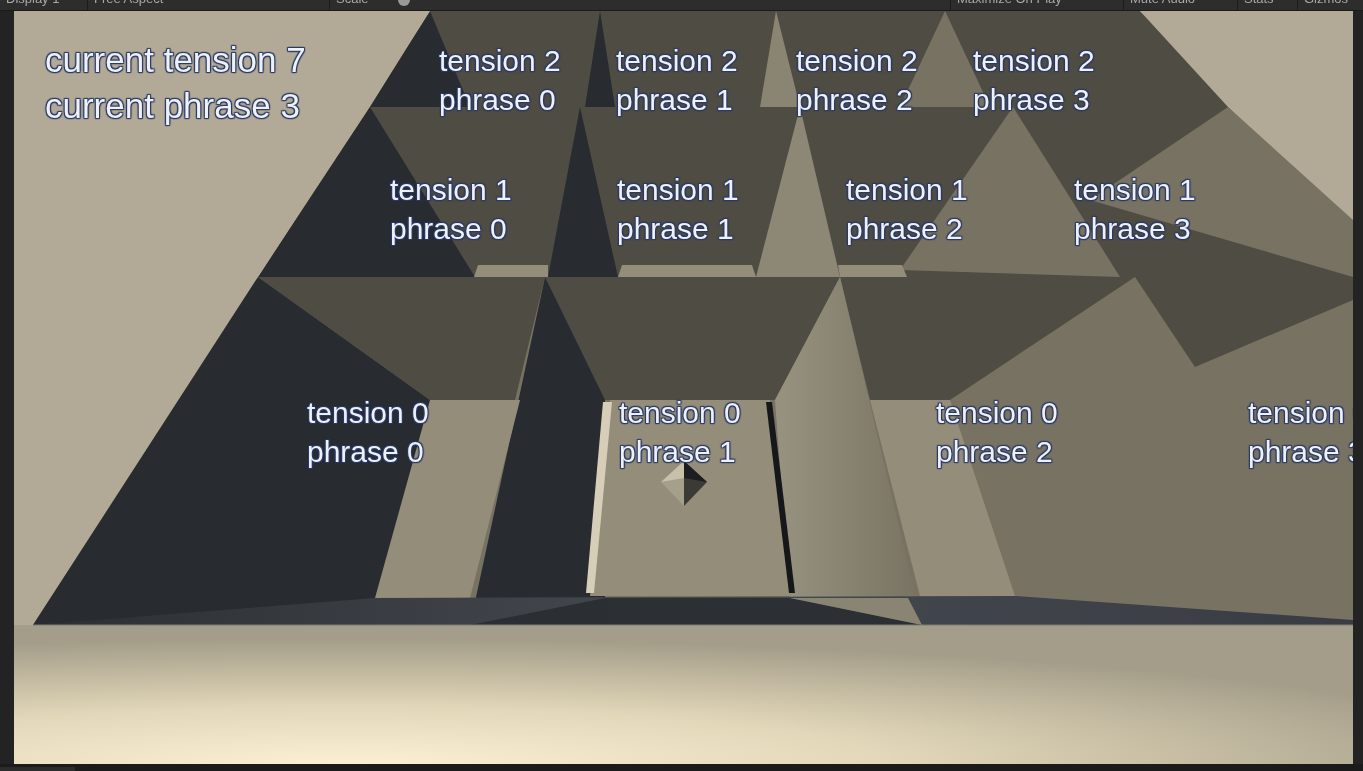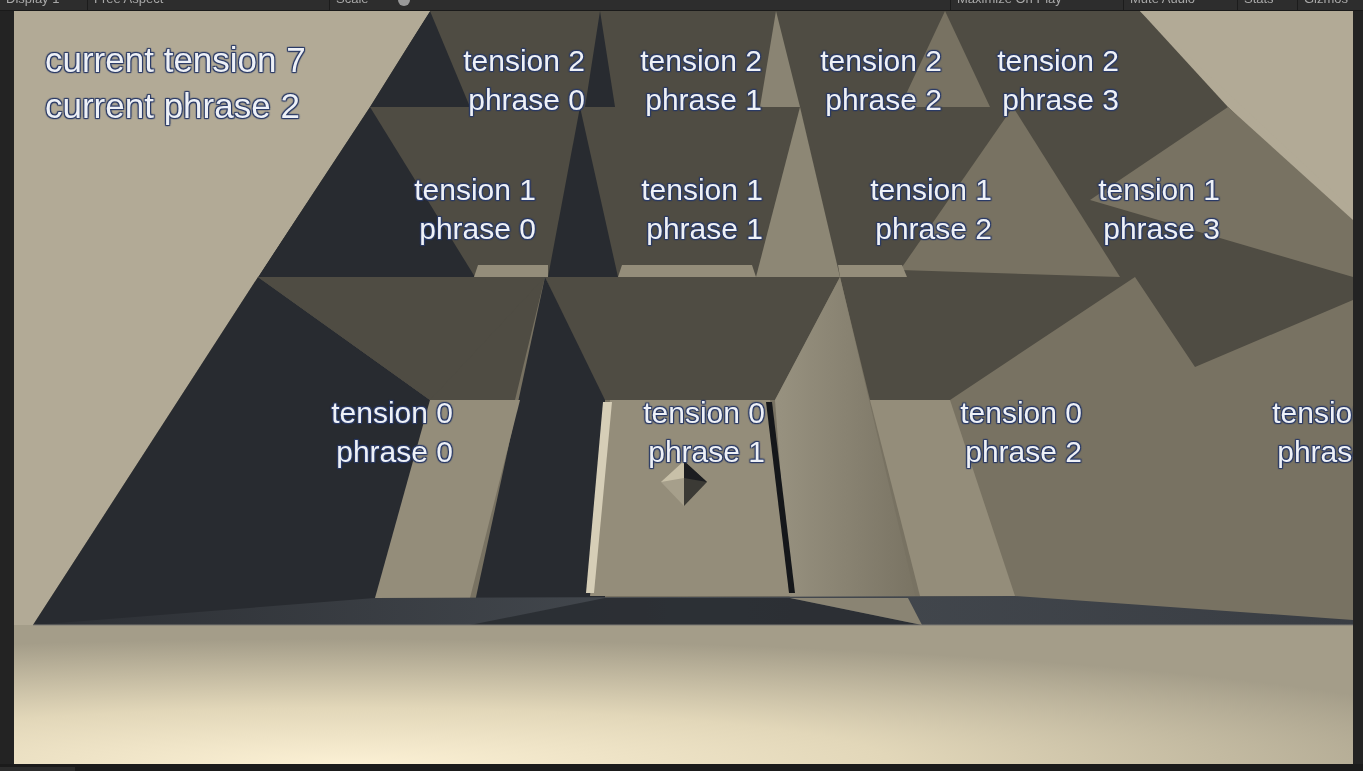--- a/index.html
+++ b/index.html
@@ -26,21 +26,21 @@
   .viewport { position: absolute; left: 14px; top: 11px; width: 1339px; height: 753px;
               overflow: hidden; background: #b2aa96; }
   .viewport svg { position: absolute; left: 0; top: 0; }
 
   .left-gutter { position: absolute; left: 0; top: 11px; width: 14px; height: 753px; background: #232323; }
   .right-gutter { position: absolute; left: 1353px; top: 11px; width: 10px; height: 753px; background: #232323; }
   .bottom-bar { position: absolute; left: 0; top: 764px; width: 1363px; height: 7px; background: #1b1b1b; }
   .bottom-bar .tab { position: absolute; left: 0; top: 3px; width: 75px; height: 4px; background: #2c2c2c; }
 
   
-  .lbl { position: absolute; color: #eef1f7; font-size: 30px; line-height: 39px; text-align: right;
+  .lbl { position: absolute; color: #eef1f7; font-size: 30px; line-height: 39px; text-align: left;
          white-space: nowrap;
          text-shadow: 0 0 2px #2a3a66, 1px 1px 1px #2a3a66, -1px -1px 1px #2a3a66,
                       1px -1px 1px #2a3a66, -1px 1px 1px #2a3a66; }
   .lbl span { display: block; }
   .hud { position: absolute; left: 31px; top: 26px; color: #eef1f7; font-size: 35px; line-height: 46px;
          text-shadow: 0 0 2px #2a3a66, 1px 1px 1px #2a3a66, -1px -1px 1px #2a3a66,
                       1px -1px 1px #2a3a66, -1px 1px 1px #2a3a66; }
   .hud span { display: block; }
 </style>
 </head>
@@ -126,21 +126,21 @@
 
   <svg width="50" height="60" style="left:645px; top:445px;" viewBox="0 0 50 60">
     <polygon points="25,5 2,26 25,50" fill="#a69f8b"></polygon>
     <polygon points="25,5 48,26 25,50" fill="#3b3a35"></polygon>
     <polygon points="25,5 2,26 25,22" fill="#c8c0a8"></polygon>
     <polygon points="25,5 48,26 25,22" fill="#1c1d20"></polygon>
   </svg>
 
   <div class="hud">
     <span>current tension 7</span>
-    <span>current phrase 2</span>
+    <span>current phrase 3</span>
   </div>
 
   <div class="lbl" style="left:425px; top:30px; width:146px;">
     <span>tension 2</span>
     <span>phrase 0</span>
   </div>
   <div class="lbl" style="left:602px; top:30px; width:146px;">
     <span>tension 2</span>
     <span>phrase 1</span>
   </div>

